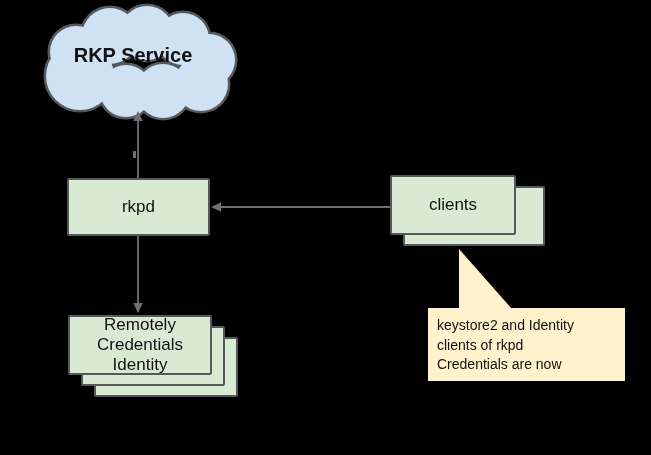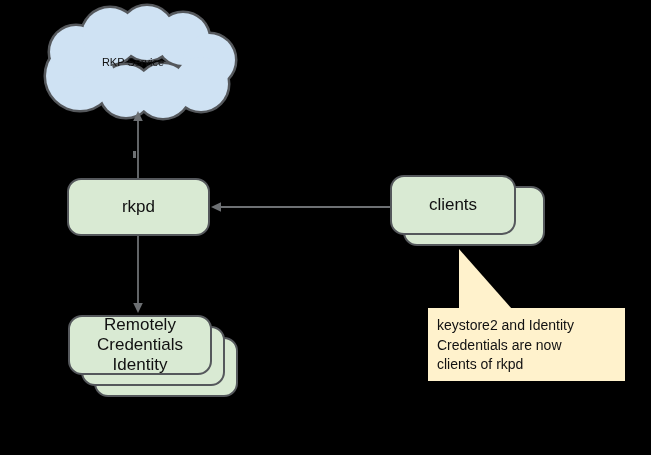--- a/index.html
+++ b/index.html
@@ -13,31 +13,31 @@
   .cloud-cover{fill:var(--cloud-fill);stroke:none;}
   .connector{stroke:var(--connector);stroke-width:1.8;fill:none;}
   .arrowhead{fill:var(--connector);stroke:none;}
   .mid-dash{stroke:var(--connector);stroke-width:3;}
   .callout-tail{fill:var(--callout-fill);stroke:none;}
 
   .node{
     position:absolute;box-sizing:border-box;z-index:2;
     background:var(--node-fill);
     border:2px solid var(--shape-border);
-    border-radius:14px;
+    border-radius:2px;
   }
   .node-label{
     display:flex;align-items:center;justify-content:center;
     width:100%;height:100%;
     font-size:17px;line-height:20px;color:var(--text);
     text-align:center;
   }
   .cloud-label{
-    position:absolute;z-index:2;left:45px;top:56px;width:176px;
-    text-align:center;font-size:11px;color:var(--text);
+    position:absolute;z-index:2;left:45px;top:44px;width:176px;
+    text-align:center;font-size:20px;color:var(--text);font-weight:bold;
   }
   .callout-box{
     position:absolute;z-index:2;left:428px;top:308px;width:197px;height:73px;
     box-sizing:border-box;background:var(--callout-fill);
     padding:8px 2px 0 9px;
     font-size:14px;line-height:19.5px;color:var(--text);
   }
   .rpc-line,.callout-line{display:block;}
 </style>
 </head>
@@ -109,17 +109,17 @@
       <div>
         <span class="rpc-line">Remotely</span>
         <span class="rpc-line">Credentials</span>
         <span class="rpc-line">Identity</span>
       </div>
     </div>
   </div>
 
   <div class="callout-box">
     <span class="callout-line">keystore2 and Identity</span>
+    <span class="callout-line">clients of rkpd</span>
     <span class="callout-line">Credentials are now</span>
-    <span class="callout-line">clients of rkpd</span>
   </div>
 
 </div>
 
 </body></html>

